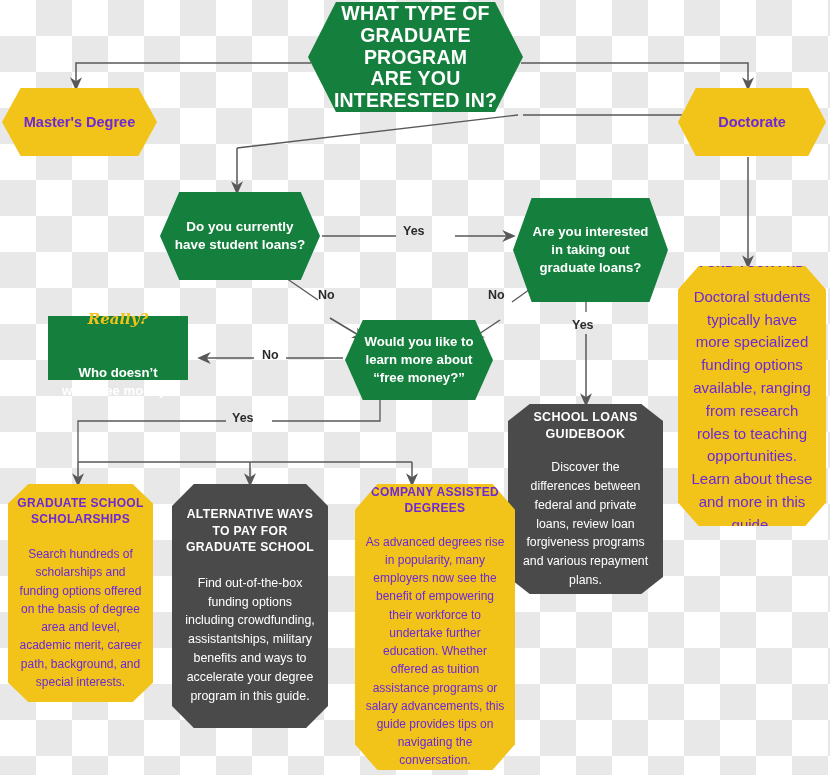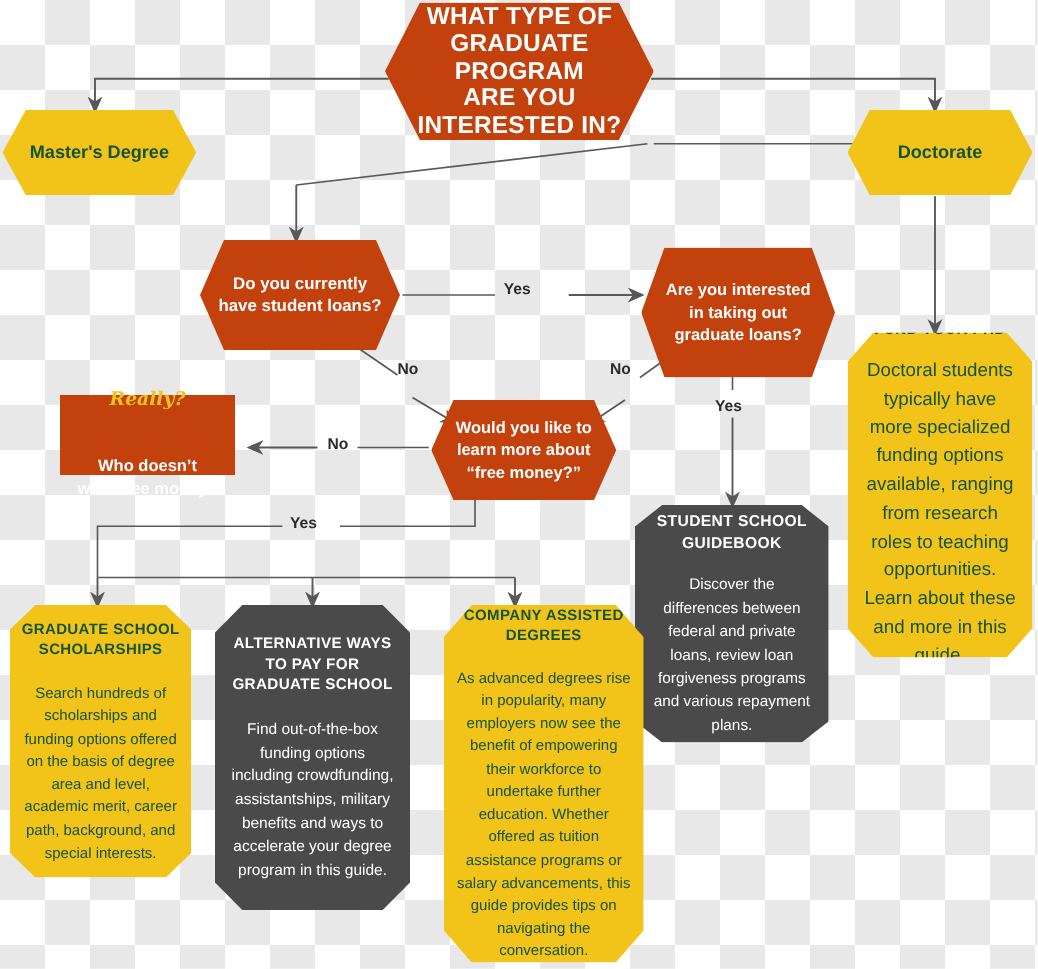--- a/index.html
+++ b/index.html
@@ -20,22 +20,22 @@
 
   .node { position:absolute; display:flex; flex-direction:column; align-items:center;
           justify-content:center; text-align:center; }
 
   
   .hex { clip-path: polygon(12% 0%, 88% 0%, 100% 50%, 88% 100%, 12% 100%, 0% 50%); }
   
   .card { clip-path: polygon(14% 0%, 86% 0%, 100% 9%, 100% 91%, 86% 100%, 14% 100%, 0% 91%, 0% 9%); }
   .rect { clip-path: none; }
 
-  .yellow { background:#f2c318; color:#14532d; }
-  .dark   { background:#c2410c; color:#ffffff; }
+  .yellow { background:#f2c318; color:#6d28d9; }
+  .dark   { background:#15803d; color:#ffffff; }
   .gray   { background:#4a4a4a; color:#ffffff; }
 
   .hdr { font-weight:700; letter-spacing:.3px; line-height:1.35; }
   .body { line-height:1.52; }
 
   
   #title-node { left:308px; top:2px; width:215px; height:110px;
                 clip-path: polygon(13% 0%, 87% 0%, 100% 50%, 87% 100%, 13% 100%, 0% 50%);
                 padding:6px 10px; }
   #title-node .script { color:#f2c318; font-family:"DejaVu Serif", serif;
@@ -169,21 +169,21 @@
       <div>want free money?</div>
     </div>
   </div>
 
   <div class="node yellow card" id="fund-phd">
     <div class="hdr">FUND YOUR PHD</div>
     <div class="body">Doctoral students typically have more specialized funding options available, ranging from research roles to teaching opportunities. Learn about these and more in this guide.</div>
   </div>
 
   <div class="node gray card" id="slg">
-    <div class="hdr">STUDENT SCHOOL GUIDEBOOK</div>
+    <div class="hdr">SCHOOL LOANS GUIDEBOOK</div>
     <div class="body">Discover the differences between federal and private loans, review loan forgiveness programs and various repayment plans.</div>
   </div>
 
   <div class="node yellow card" id="gss">
     <div class="hdr">GRADUATE SCHOOL SCHOLARSHIPS</div>
     <div class="body">Search hundreds of scholarships and funding options offered on the basis of degree area and level, academic merit, career path, background, and special interests.</div>
   </div>
 
   <div class="node gray card" id="alt">
     <div class="hdr">ALTERNATIVE WAYS TO PAY FOR GRADUATE SCHOOL</div>

